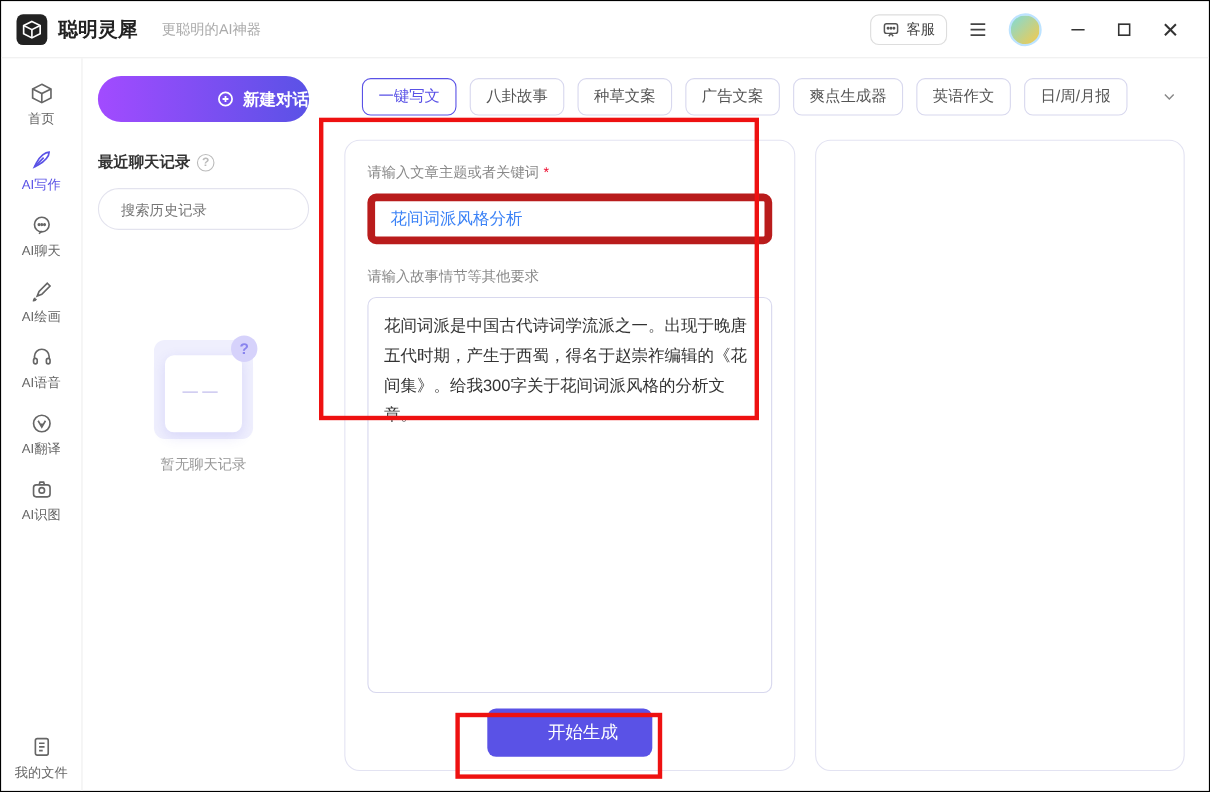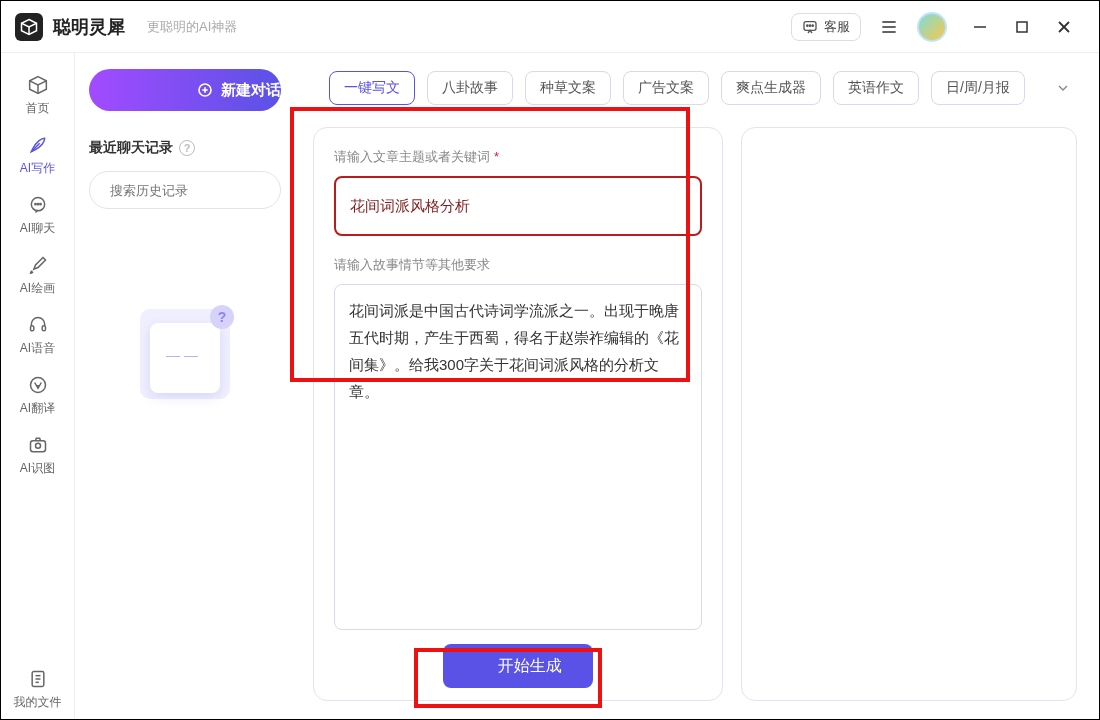--- a/index.html
+++ b/index.html
@@ -48,21 +48,21 @@
 .tab.active { border-color: #5a52e6; color: #5a52e6; }
 .tabs-row .chev { margin-left: auto; width: 28px; height: 28px; display: flex; align-items: center; justify-content: center; color: #888; cursor: pointer; }
 
 .panels { flex: 1; display: flex; gap: 18px; margin-top: 22px; min-height: 0; }
 .panel { border: 1px solid #e3e3f2; border-radius: 14px; background: #fff; }
 .panel.left { flex: 1.1; display: flex; flex-direction: column; padding: 20px 20px 12px; position: relative; }
 .panel.right { flex: 1; }
 
 .form-label { font-size: 13px; color: #888; margin-bottom: 10px; }
 .req { color: #e13; margin-left: 4px; }
-.input-field { height: 60px; border: 2px solid #b91c1c; border-radius: 8px; padding: 0 14px; font-size: 15px; color: #7f1d1d; outline: none; width: 100%; }
+.input-field { height: 46px; border: 7px solid #b91c1c; border-radius: 8px; padding: 0 14px; font-size: 15px; color: #3b82f6; outline: none; width: 100%; }
 .textarea-field { flex: 1; min-height: 260px; border: 1px solid #d8d8ee; border-radius: 8px; padding: 12px 14px; font-size: 15px; line-height: 1.8; color: #333; outline: none; width: 100%; resize: none; font-family: inherit; }
 .gap { height: 20px; }
 .gen-btn { margin: 14px auto 0; width: 150px; height: 44px; border-radius: 8px; background: #5a52e6; color: #fff; font-size: 16px; display: flex; align-items: center; justify-content: center; cursor: pointer; font-weight: 500; padding-left: 24px; }
 
 
 .redbox { position: absolute; border: 4px solid #e11; pointer-events: none; }
 .rb1 { left: 290px; top: 107px; width: 400px; height: 275px; }
 .rb2 { left: 414px; top: 648px; width: 188px; height: 60px; }
 
 svg { display: block; }
@@ -223,20 +223,21 @@
           <circle cx="10" cy="10" r="7"></circle>
           <line x1="20" y1="20" x2="15" y2="15"></line>
         </svg>
       <input type="text" placeholder="搜索历史记录" style="">
     </div>
     <div class="empty-block">
       <div class="empty-illus">
         <span class="q">?</span>
         <span class="face">— —</span>
       </div>
+      <div>暂无聊天记录</div>
     </div>
   </div>
 
   <div class="main">
     <div class="tabs-row">
       <div class="tab active">一键写文</div>
       <div class="tab">八卦故事</div>
       <div class="tab">种草文案</div>
       <div class="tab">广告文案</div>
       <div class="tab">爽点生成器</div>

